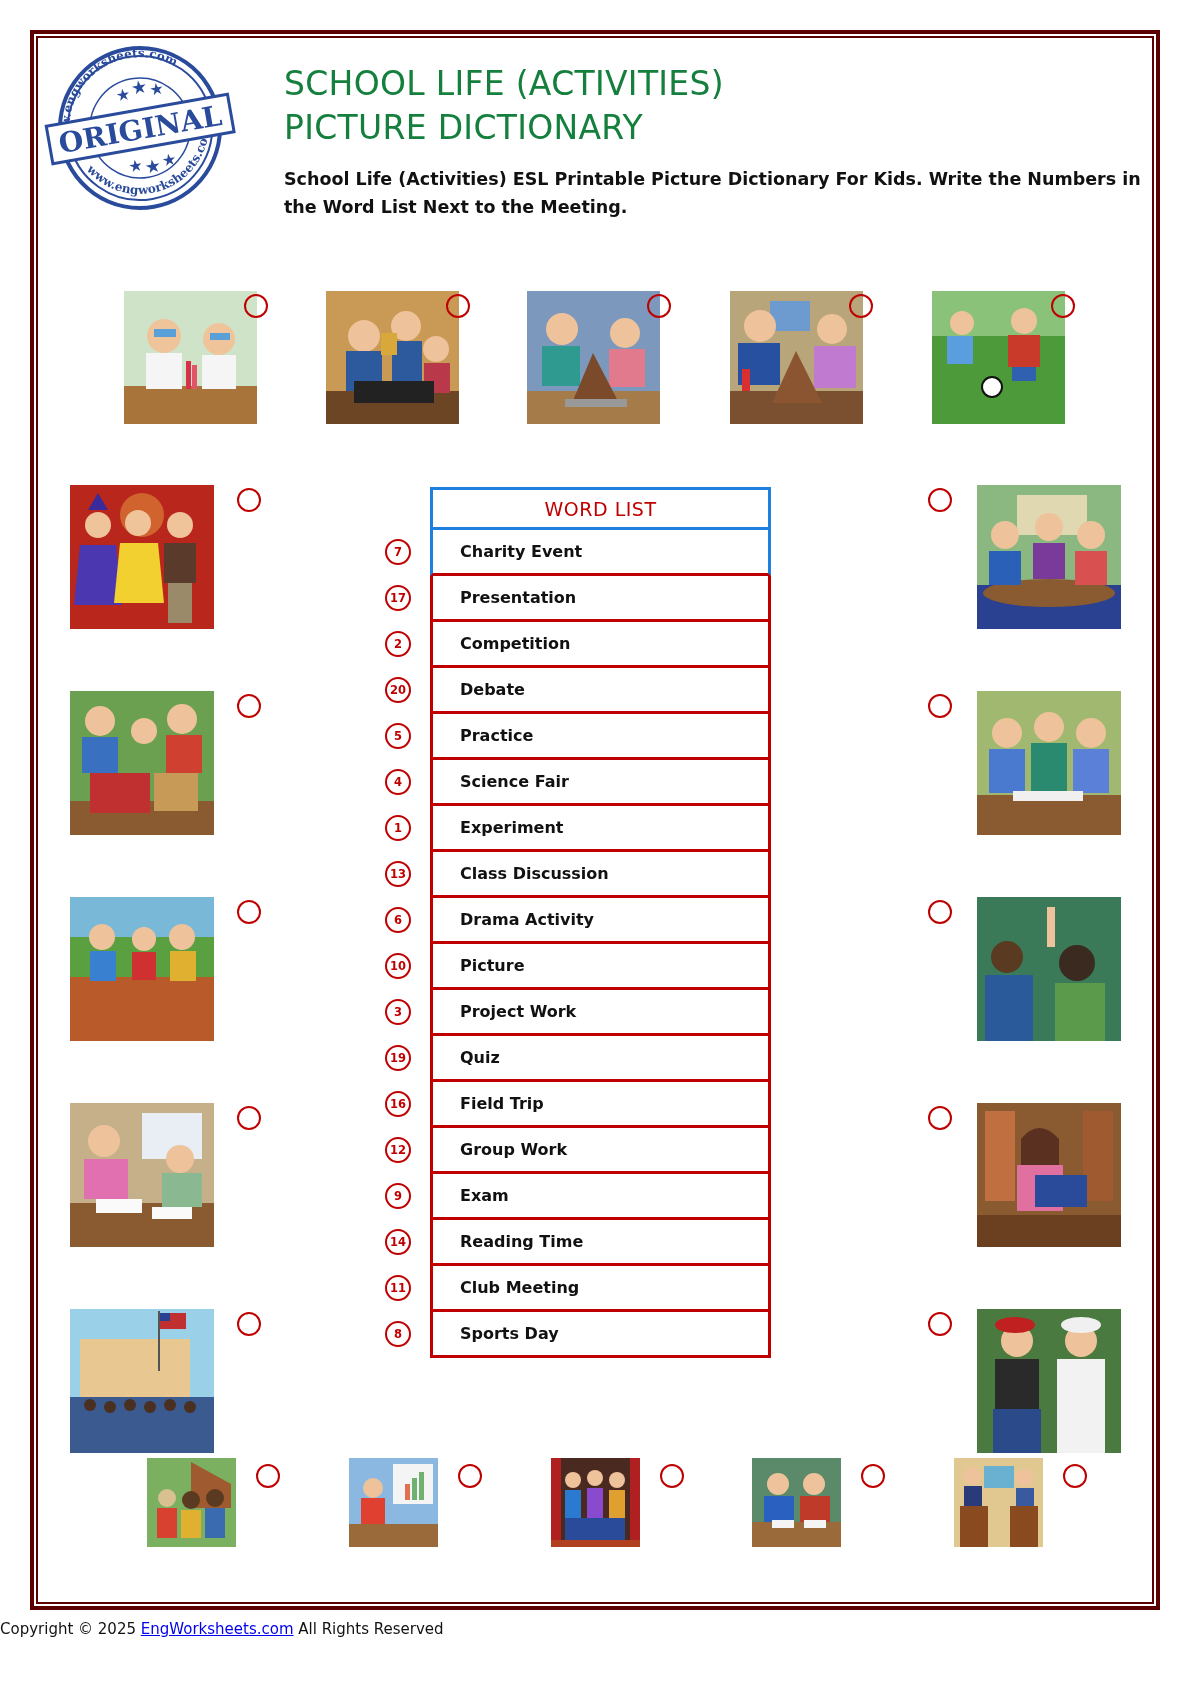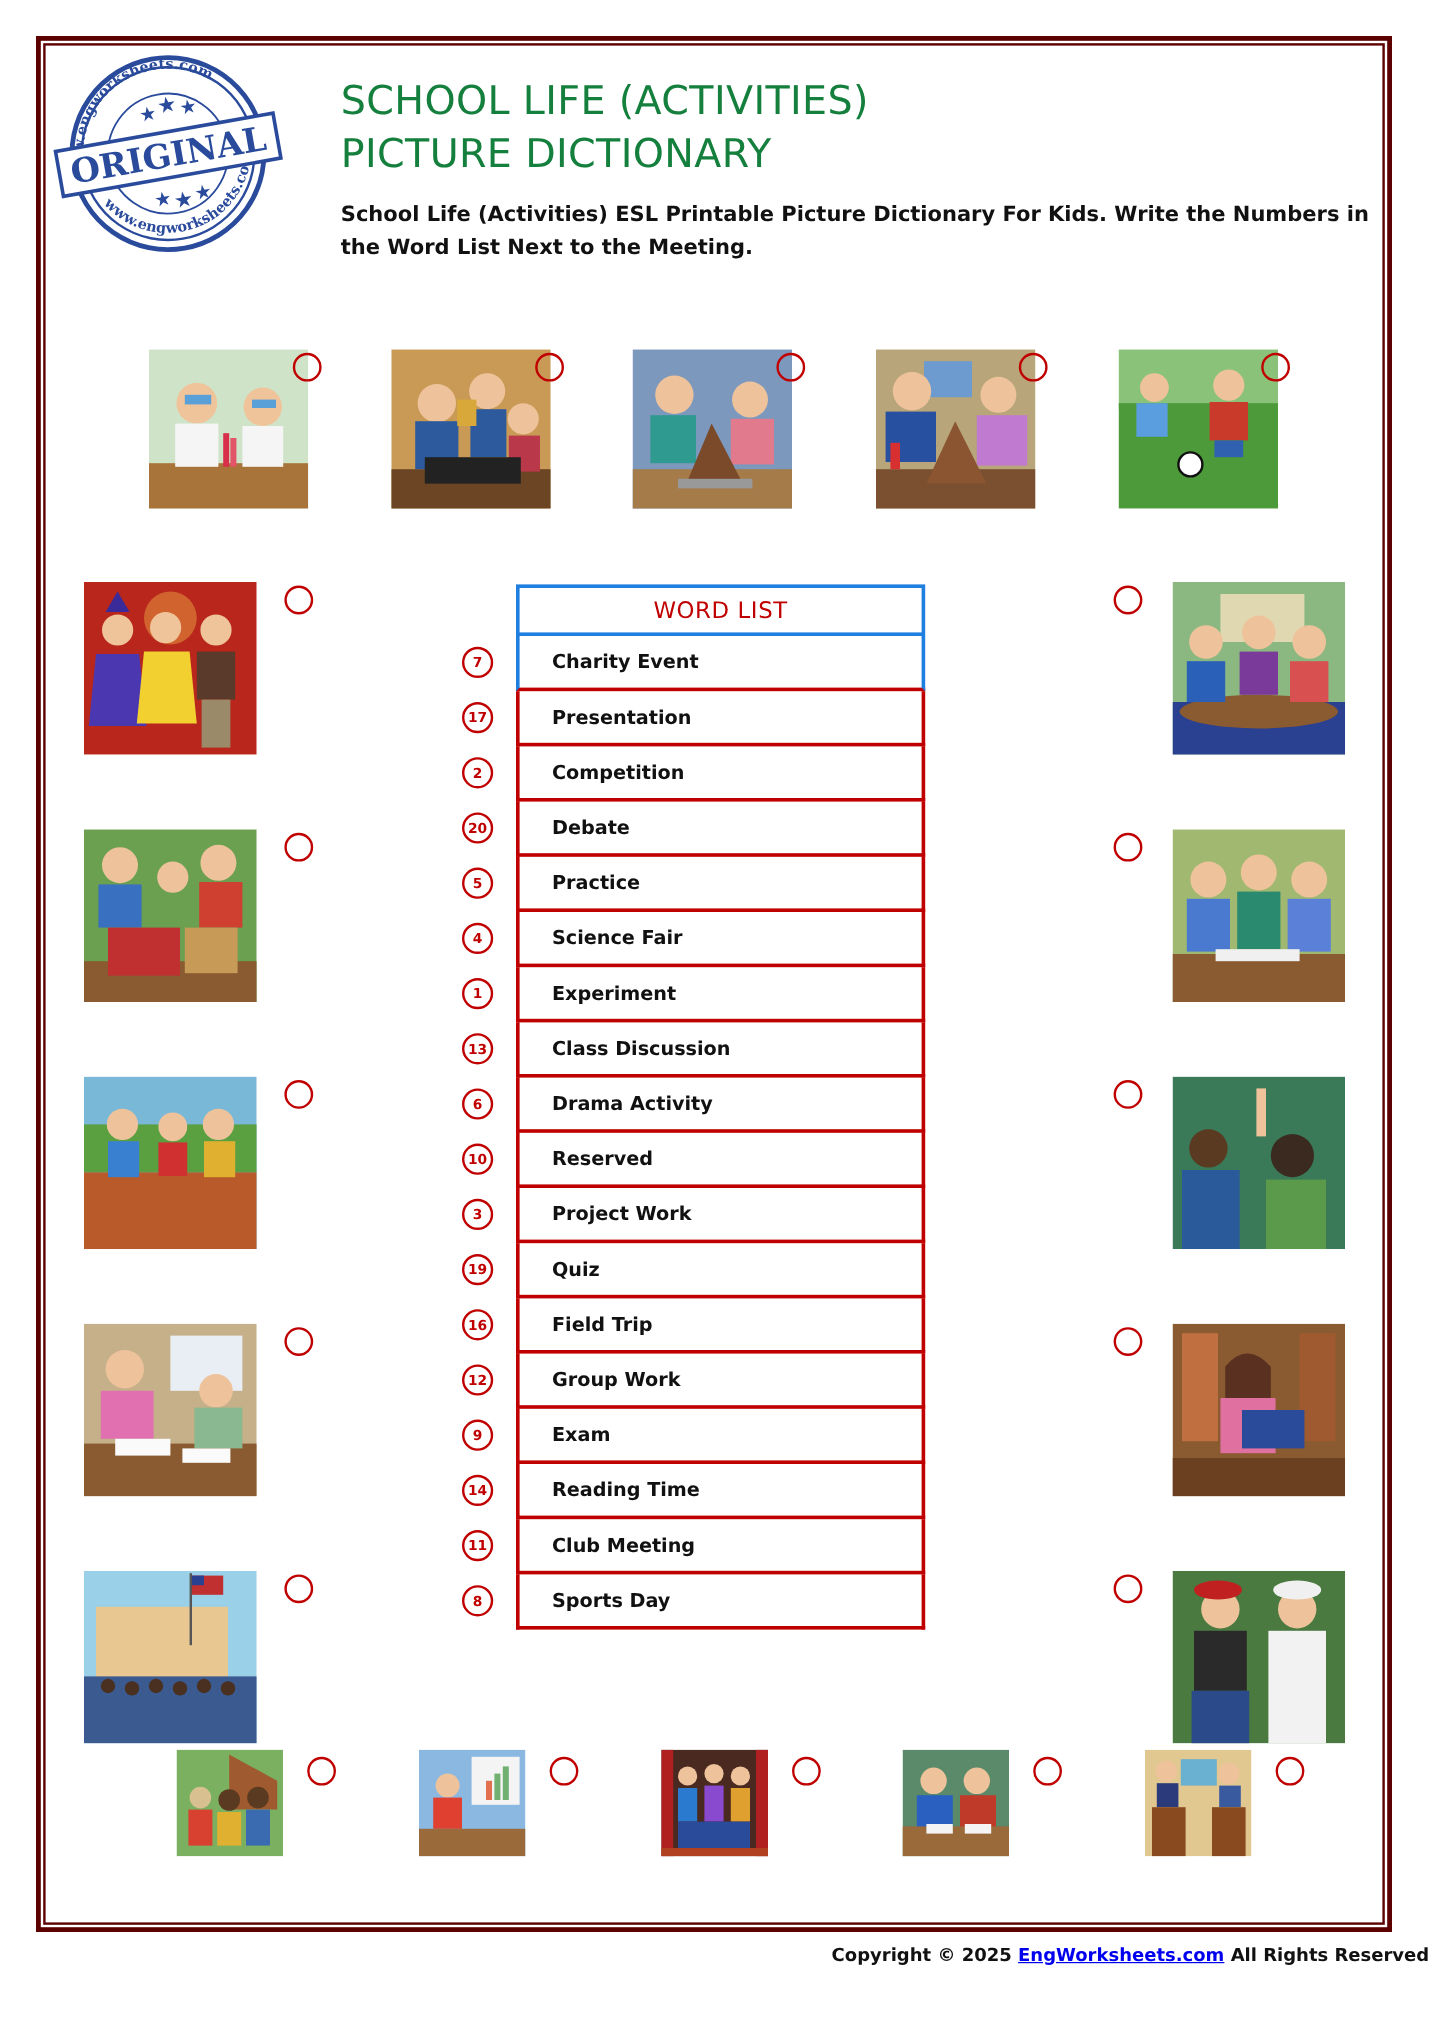--- a/index.html
+++ b/index.html
@@ -14,21 +14,21 @@
   .pic { position:absolute; overflow:hidden; }
   .pic svg { width:100%; height:100%; display:block; }
   .circle { position:absolute; width:24px; height:24px; border:2.5px solid #c00000; border-radius:50%; box-sizing:border-box; background:transparent; }
 
   .wordlist { position:absolute; left:430px; top:487px; width:341px;border-radius:25px; }
   .wl-header { height:43px; border:3px solid #1e7fe0; box-sizing:border-box; display:flex; align-items:center; justify-content:center; color:#c00000; font-size:19px; letter-spacing:0.5px; }
   .wl-row { position:relative; height:46px; border:3px solid #c00000; border-top:none; box-sizing:border-box; display:flex; align-items:center; padding-left:27px; font-size:16px; font-weight:bold; color:#111; }
   .wl-row.first { border-left-color:#1e7fe0; border-right-color:#1e7fe0; border-bottom-color:#c00000; }
   .num { position:absolute; left:-48px; top:50%; transform:translateY(-50%); width:26px; height:26px; border:2.5px solid #c00000; border-radius:50%; box-sizing:border-box; display:flex; align-items:center; justify-content:center; color:#c00000; font-size:11.5px; font-weight:bold; }
 
-  .footer { position:absolute; left:0; top:1620px; width:1191px; text-align:right; font-size:15px; font-weight:bold; color:#111; }
+  .footer { position:absolute; left:0; top:1620px; width:1191px; text-align:left; font-size:15px; font-weight:normal; color:#111; }
   .footer a { color:#0000ee; text-decoration:underline; }
 </style>
 </head>
 <body>
 
 <div class="frame-outer"></div>
 <div class="frame-inner"></div>
 
 <div class="stamp">
   <svg viewBox="0 0 200 175" width="200" height="175">
@@ -318,21 +318,21 @@
   <div class="wl-row">
       <span class="num">13</span>
       <span>Class Discussion</span>
     </div>
   <div class="wl-row">
       <span class="num">6</span>
       <span>Drama Activity</span>
     </div>
   <div class="wl-row">
       <span class="num">10</span>
-      <span>Reserved</span>
+      <span>Picture</span>
     </div>
   <div class="wl-row">
       <span class="num">3</span>
       <span>Project Work</span>
     </div>
   <div class="wl-row">
       <span class="num">19</span>
       <span>Quiz</span>
     </div>
   <div class="wl-row">

